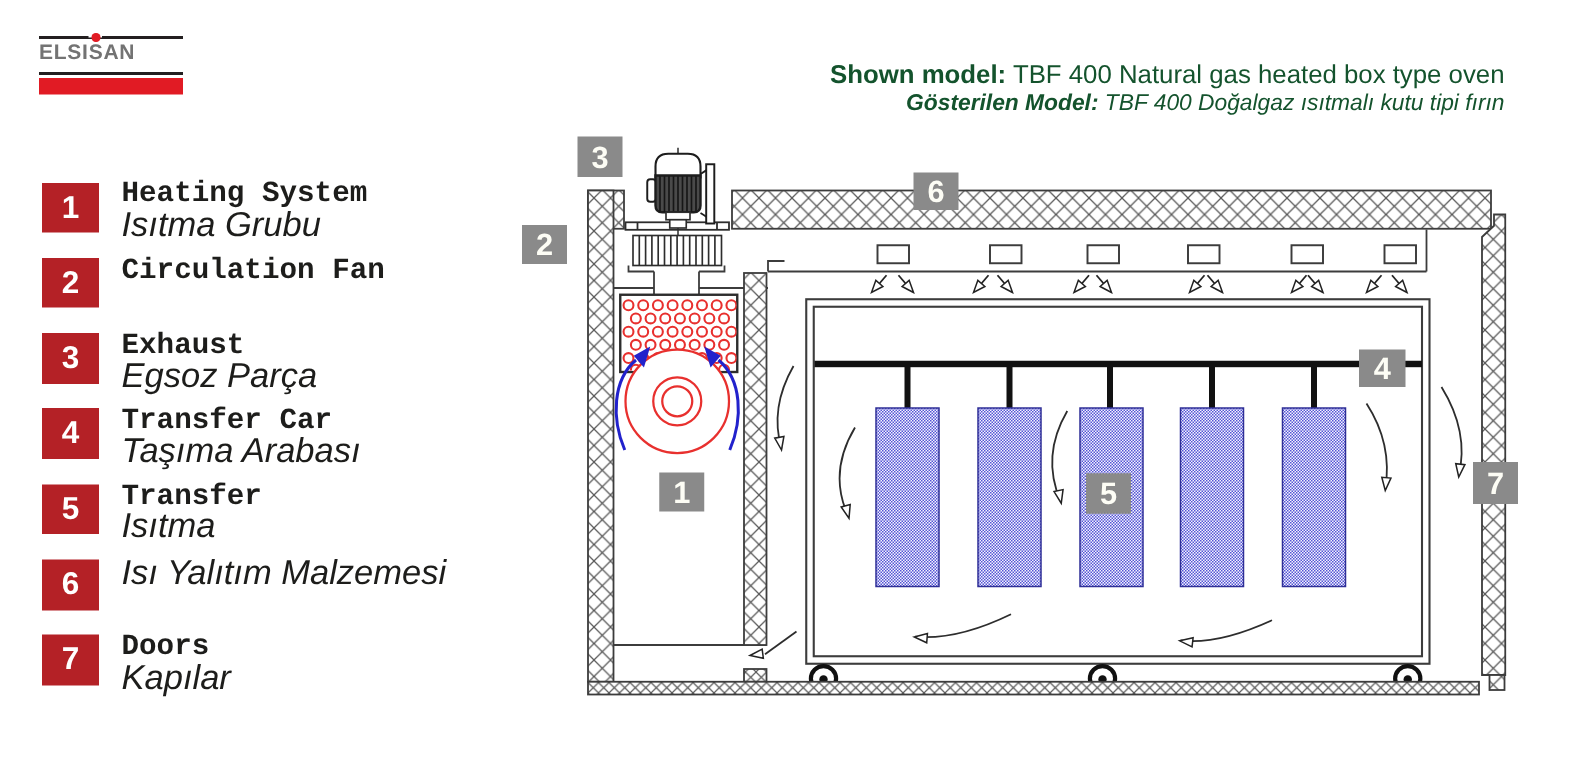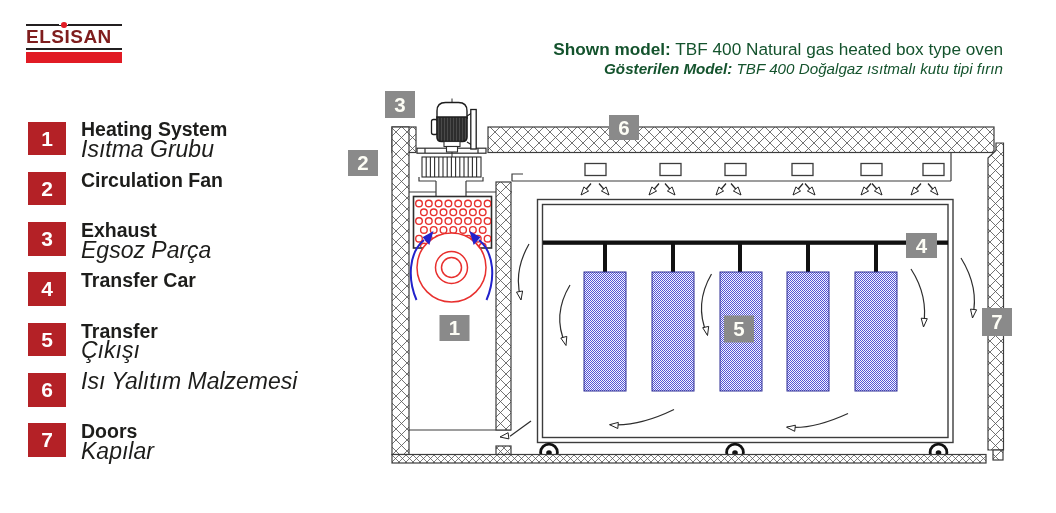--- a/index.html
+++ b/index.html
@@ -2,32 +2,32 @@
 <html><head>
 <meta charset="utf-8">
 <style>
 html,body{margin:0;padding:0;background:#ffffff;}
 body{width:1056px;height:513px;position:relative;overflow:hidden;
  font-family:"Liberation Sans",sans-serif;-webkit-font-smoothing:antialiased;}
 .leg{position:absolute;left:28px;}
 .lsq{position:absolute;left:0;top:0;width:38px;height:33.5px;background:#b42126;
  color:#fff;font-weight:bold;font-size:21px;text-align:center;line-height:33.5px;}
 .ltx{position:absolute;left:53px;top:-1.2px;white-space:nowrap;color:#1d1d1b;}
-.len{display:block;font-weight:bold;font-size:19.5px;line-height:19.6px;}
+.len{display:block;font-weight:bold;font-size:19.5px;line-height:19.6px;font-family:Liberation Mono, monospace;}
 .ltr{display:block;font-weight:normal;font-style:italic;font-size:23px;line-height:19px;}
 .hdr{position:absolute;top:38.5px;right:53px;text-align:right;color:#14532d;
  font-size:17.2px;line-height:20px;white-space:nowrap;}
 .hdr .b{font-weight:bold;}
 .hdr .it{font-style:italic;font-size:15.2px;text-align:right;}
 .hdr .bi{font-weight:bold;font-style:italic;}
 .logo{position:absolute;left:26px;top:22px;width:96px;}
 .lline{position:absolute;left:0;width:96px;height:2.6px;background:#231f20;}
 .lgap{position:absolute;left:33px;top:0;width:9px;height:3px;background:#fff;}
 .ldot{position:absolute;left:35px;top:0.3px;width:5.6px;height:5.6px;border-radius:50%;background:#e11b24;}
-.ltext{position:absolute;left:0;top:3.7px;font-weight:bold;font-size:19px;letter-spacing:0.5px;color:#7f1d1d;}
+.ltext{position:absolute;left:0;top:3.7px;font-weight:bold;font-size:14px;letter-spacing:0.5px;color:#737373;}
 .lbar{position:absolute;left:0;top:30.4px;width:96px;height:11px;background:#e11b24;}
 svg text{font-family:"Liberation Sans",sans-serif;}
 </style>
 </head>
 <body>
 
 <div class="logo">
  <div class="lline" style="top:1.5px"></div>
  <div class="lgap"></div>
  <div class="ldot"></div>
@@ -61,28 +61,29 @@
     <div class="ltx">
       <span class="len">Exhaust</span>
       <span class="ltr">Egsoz Parça</span>
     </div>
   </div>
 
 <div class="leg" style="top:272.4px">
     <div class="lsq">4</div>
     <div class="ltx">
       <span class="len">Transfer Car</span>
+      <span class="ltr">Taşıma Arabası</span>
     </div>
   </div>
 
 <div class="leg" style="top:322.7px">
     <div class="lsq">5</div>
     <div class="ltx">
       <span class="len">Transfer</span>
-      <span class="ltr">Çıkışı</span>
+      <span class="ltr">Isıtma</span>
     </div>
   </div>
 
 <div class="leg" style="top:373.0px">
     <div class="lsq">6</div>
     <div class="ltx">
       <span class="ltr">Isı Yalıtım Malzemesi</span>
     </div>
   </div>
 

